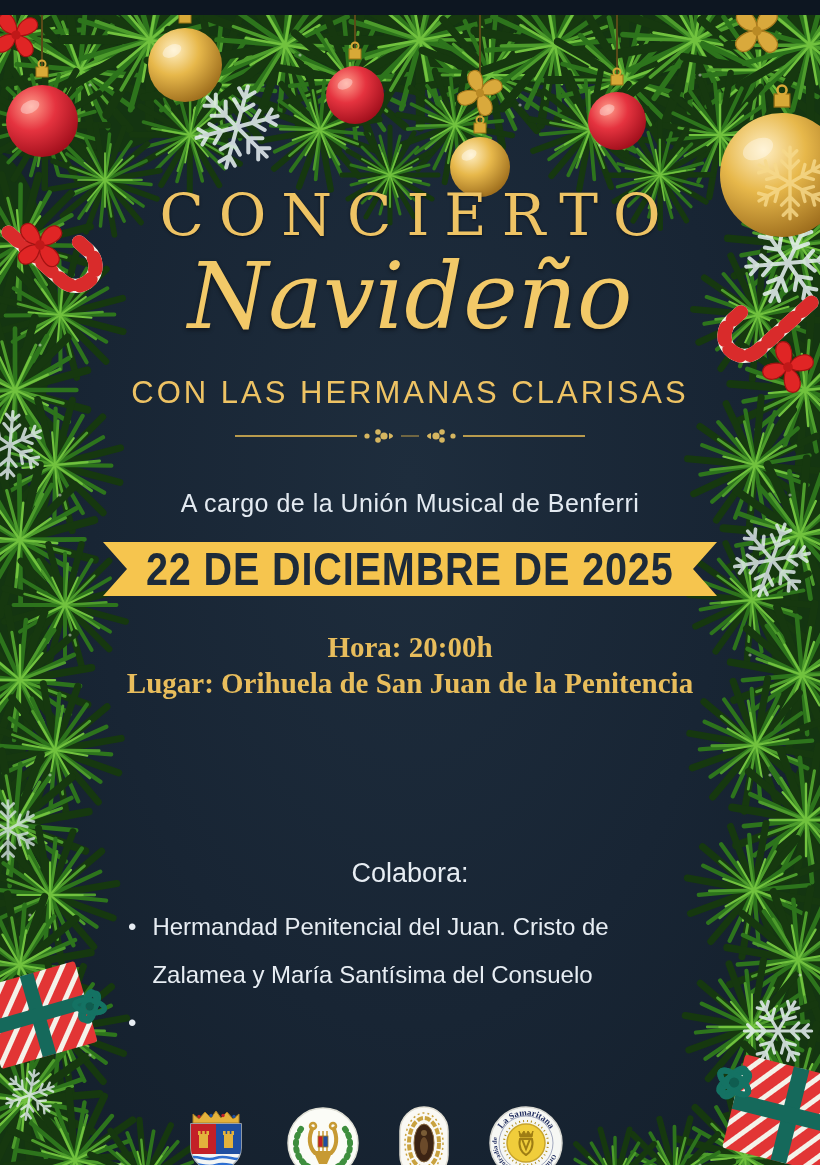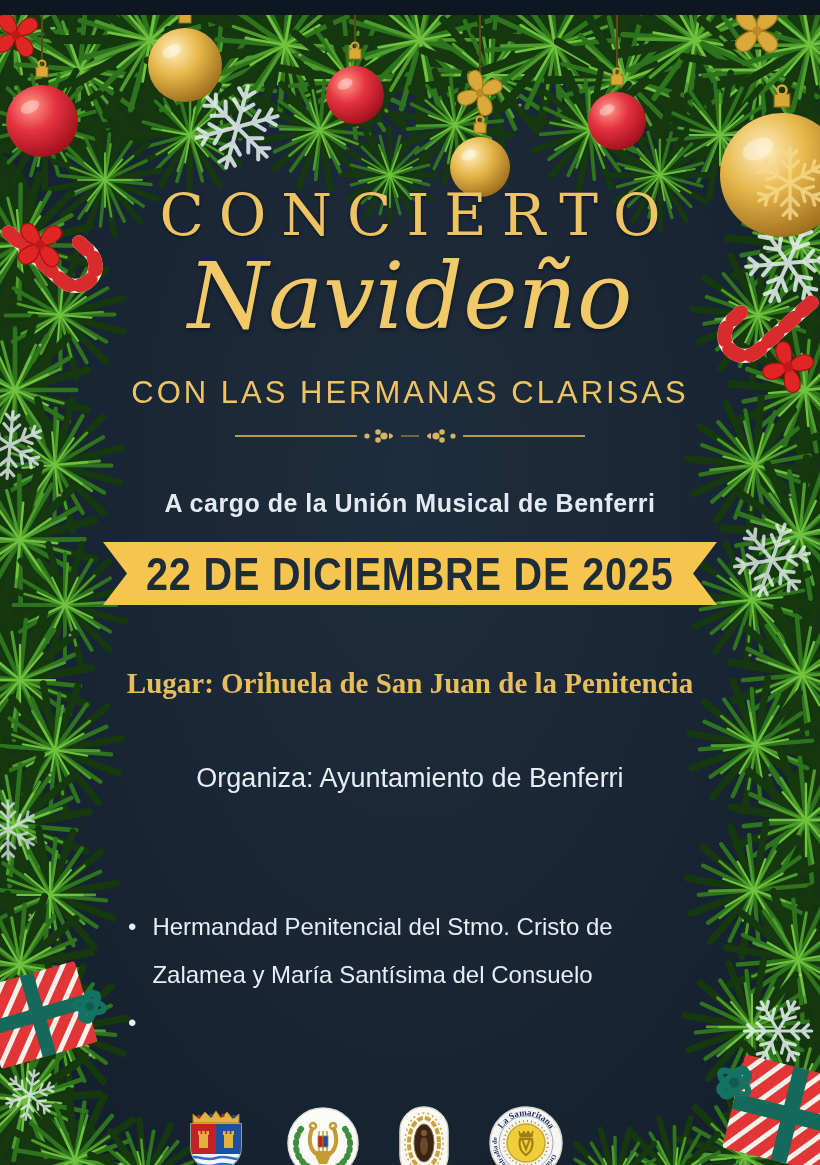--- a/index.html
+++ b/index.html
@@ -15,23 +15,23 @@
     top:166px;font-family:"DejaVu Serif","Liberation Serif",serif;
     font-size:58px;letter-spacing:15px;text-indent:15px;color:#eec364;
     text-shadow:0 1px 3px rgba(0,0,0,.5);font-weight:500;
   }
   .script{
     top:228px;font-family:"DejaVu Serif","Liberation Serif",serif;font-style:italic;
     font-size:92px;color:#f2c968;text-shadow:0 2px 4px rgba(0,0,0,.45);
   }
   .subtitle{top:360px;font-size:31px;letter-spacing:3px;color:#eec364;font-weight:500;}
   .divider{top:410px;}
-  .cargo{top:474px;font-size:25px;color:#e3eaf1;font-weight:700;letter-spacing:.5px;}
+  .cargo{top:474px;font-size:25px;color:#e3eaf1;font-weight:400;letter-spacing:.5px;}
   .banner{
-    position:absolute;top:527px;left:103px;width:614px;height:63px;background:#f6c54e;
+    position:absolute;top:527px;left:103px;width:614px;height:54px;background:#f6c54e;
     clip-path:polygon(0 0,100% 0,calc(100% - 24px) 50%,100% 100%,0 100%,24px 50%);
     display:flex;align-items:center;justify-content:flex-start;
     filter:drop-shadow(0 4px 6px rgba(0,0,0,.35));
   }
   .banner span{
     font-size:46px;font-weight:bold;color:#1d2b3a;letter-spacing:1px;
     transform:scaleX(.86);white-space:nowrap;
   }
   .gold-serif{font-family:"Liberation Serif",serif;font-weight:bold;color:#e8bd5c;}
   .hora{top:616px;font-size:29px;}
@@ -371,27 +371,28 @@
       <line x1="228" y1="11" x2="350" y2="11" stroke="#b99b4d" stroke-width="2"></line>
     </svg>
   </div>
 
   <div class="txt cargo">A cargo de la Unión Musical de Benferri</div>
 
   <div class="banner">
     <span>22 DE DICIEMBRE DE 2025</span>
   </div>
 
+  <div class="txt gold-serif hora">Hora: 20:00h</div>
   <div class="txt gold-serif lugar">Lugar: Orihuela de San Juan de la Penitencia</div>
-  <div class="txt organiza">Organiza: Ayuntamiento de Benferri</div>
+  <div class="txt colabora-h">Colabora:</div>
 
   <div class="collab-list">
     <div class="collab-item">
       <span class="bullet">•</span>
-      <span>Hermandad Penitencial del Stmo. Cristo de Zalamea y María Santísima del Consuelo</span>
+      <span>Hermandad Penitencial del Juan. Cristo de Zalamea y María Santísima del Consuelo</span>
     </div>
     <div class="collab-item">
       <span class="bullet">•</span>
     </div>
   </div>
 
 
   <div class="logos">
 
     <svg width="62" height="70" viewBox="0 0 62 70">

